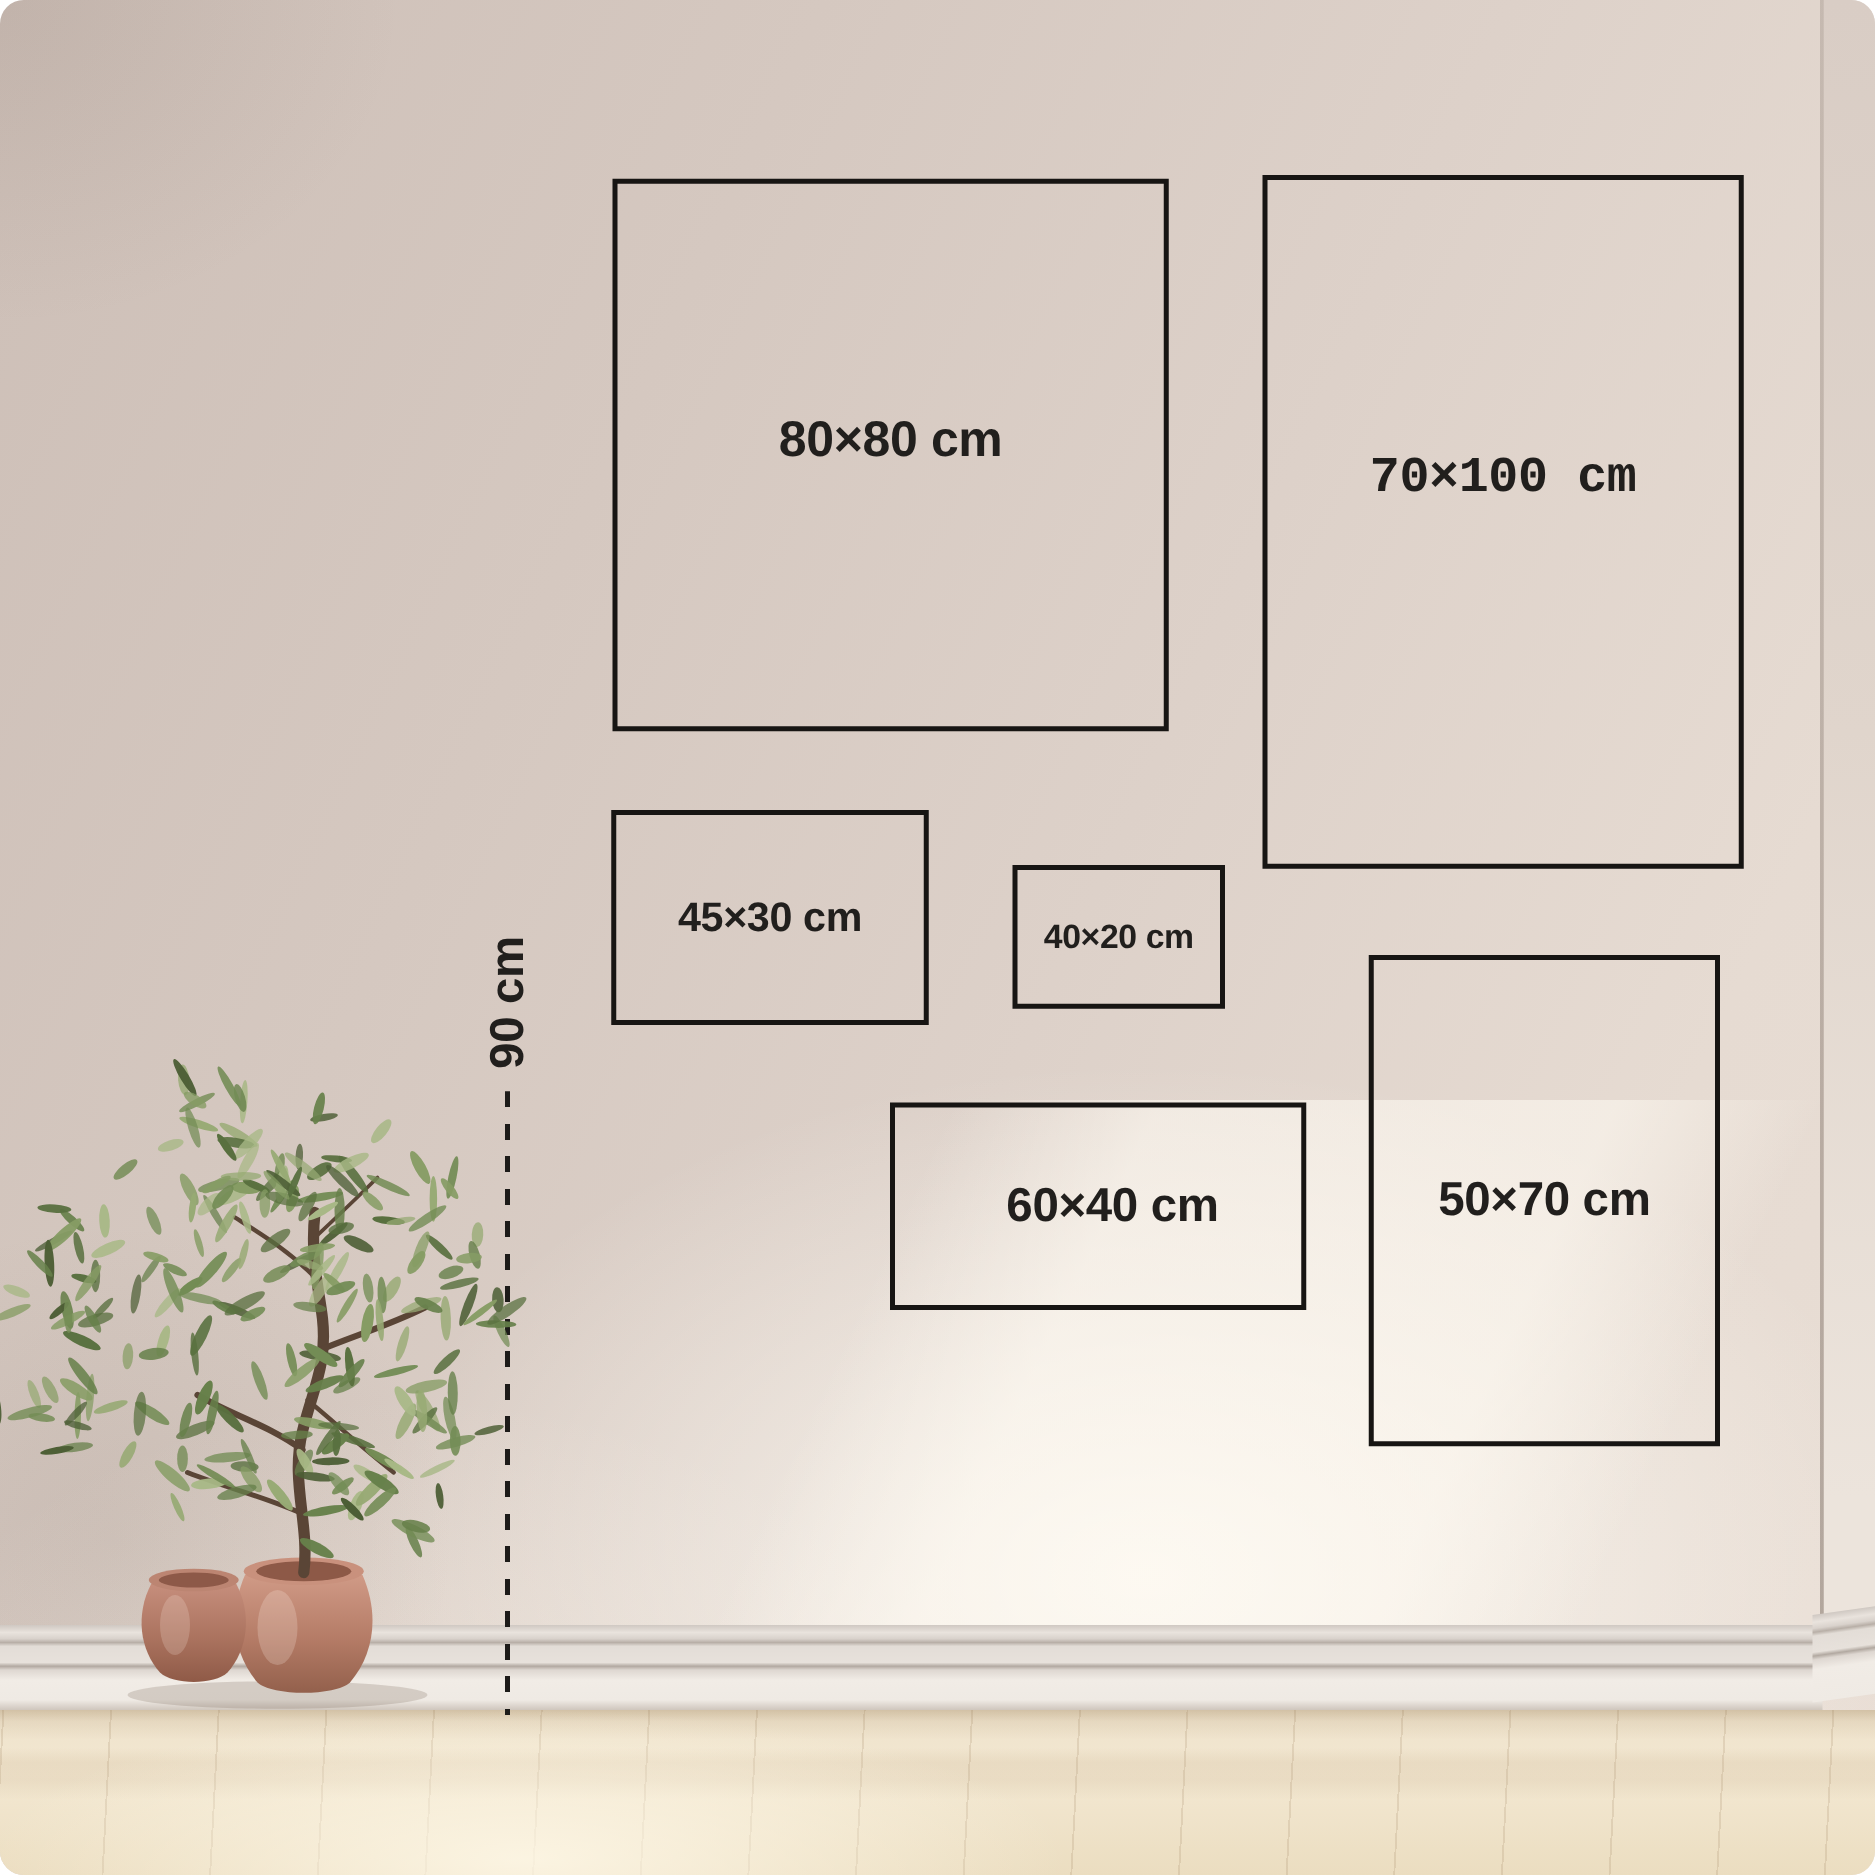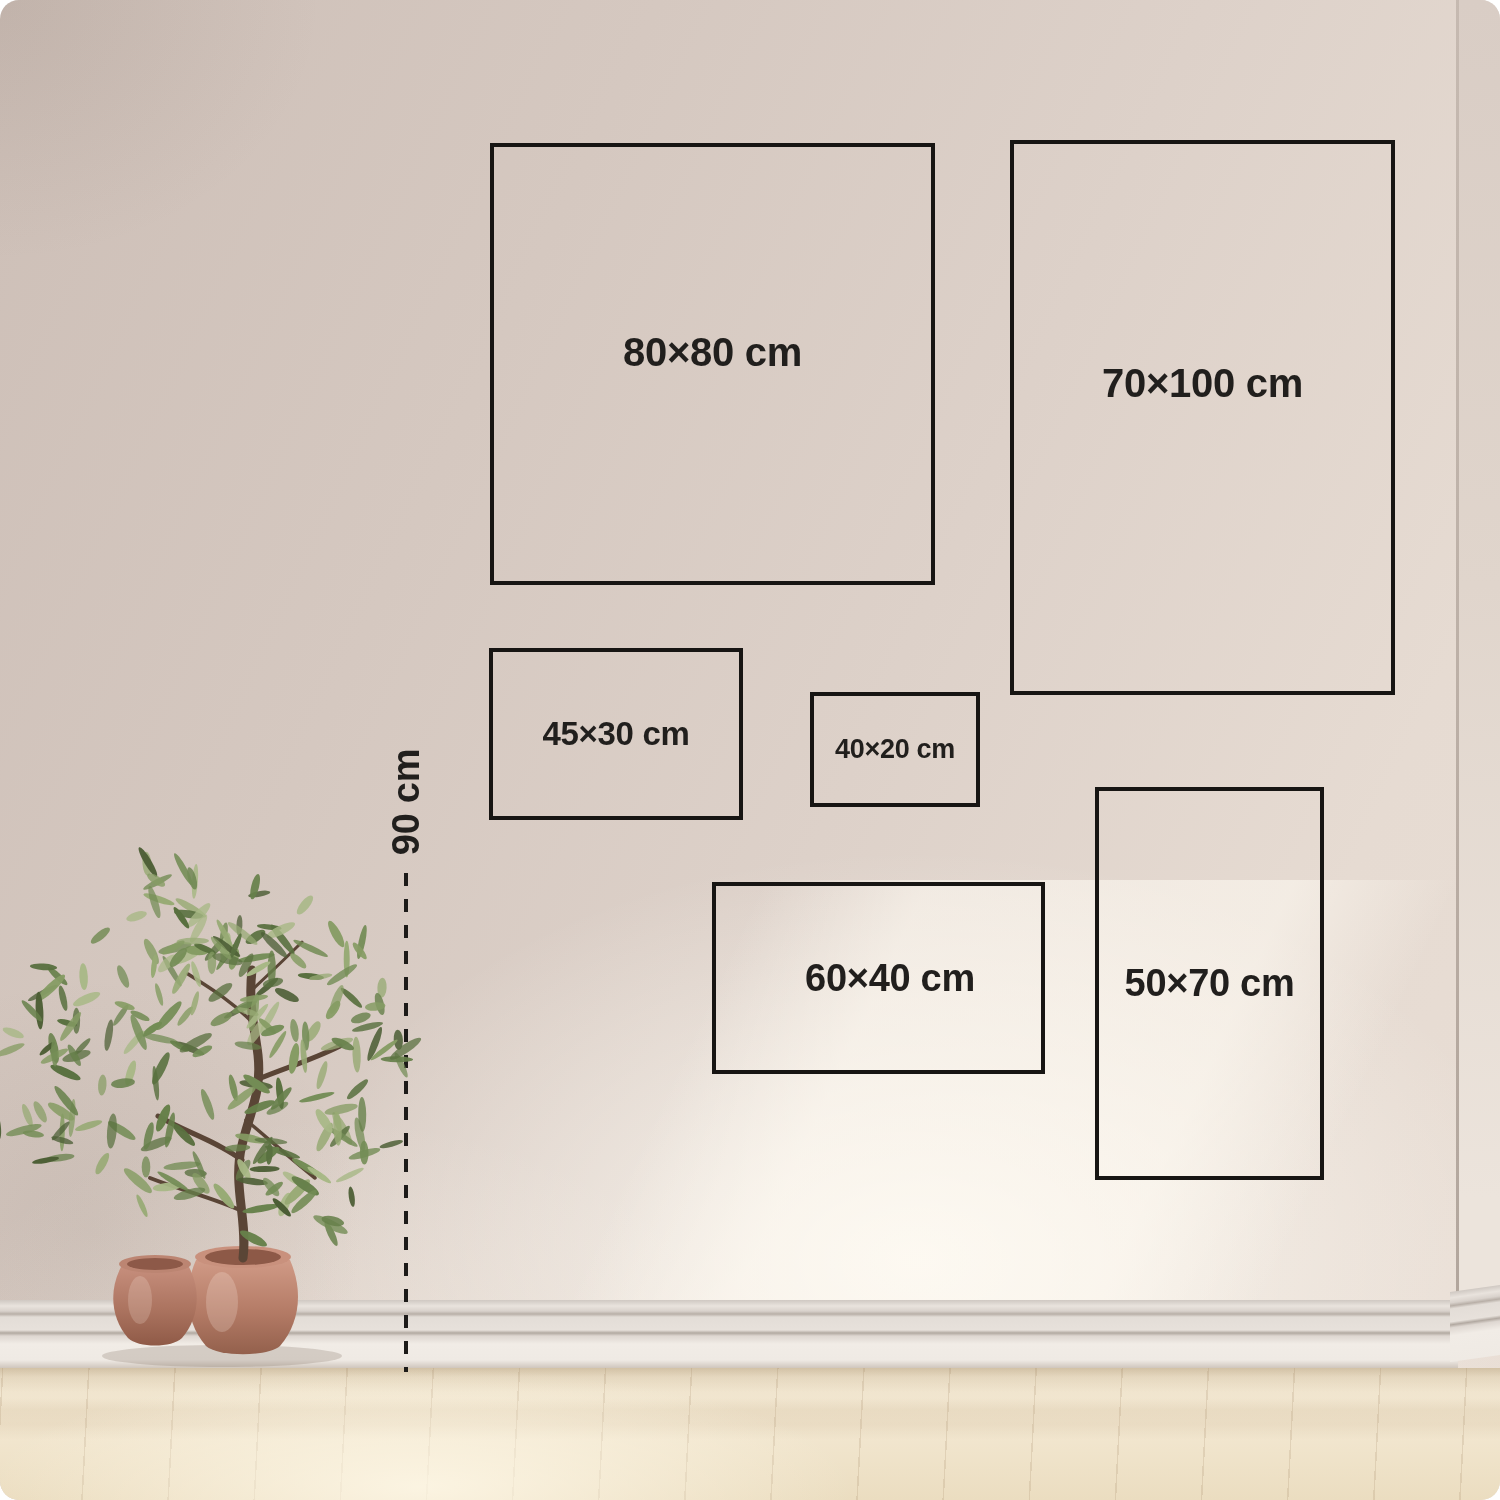--- a/index.html
+++ b/index.html
@@ -57,24 +57,24 @@
   
   .size-box{
     position:absolute;box-sizing:border-box;border:4px solid #171513;
     display:flex;align-items:center;justify-content:center;
     color:#211f1d;font-weight:700;letter-spacing:-0.3px;
   }
   .b-8080 {left:490px; top:143px; width:445px; height:442px; font-size:40px;}
   .b-70100{left:1010px;top:140px; width:385px; height:555px; font-size:40px;}
   .b-4530 {left:489px; top:648px; width:254px; height:172px; font-size:33px;}
   .b-3020 {left:810px; top:692px; width:170px; height:115px; font-size:27px;}
-  .b-6040 {left:712px; top:882px; width:333px; height:192px; font-size:38px;padding-left:23px;}
-  .b-5070 {left:1095px;top:764px; width:229px; height:393px; font-size:38px;margin-top:23px;}
+  .b-6040 {left:712px; top:882px; width:333px; height:166px; font-size:38px;padding-left:23px;}
+  .b-5070 {left:1095px;top:764px; width:281px; height:393px; font-size:38px;}
   .b-8080  .lbl{transform:translateY(-12px);}
-  .b-70100 .lbl{transform:translateY(-34px);}
+  .b-70100 .lbl{transform:translateY(-34px);font-family:Liberation Mono, monospace;}
   
   .height-label{
     position:absolute;left:345px;top:782px;width:120px;height:40px;
     text-align:center;font-weight:700;font-size:38px;color:#211f1d;
     transform:rotate(-90deg);letter-spacing:-0.3px;
   }
   .dash-line{
     position:absolute;left:404px;top:873px;width:4px;height:499px;
     background:repeating-linear-gradient(180deg,#1d1b19 0 13px, transparent 13px 26px);
   }

